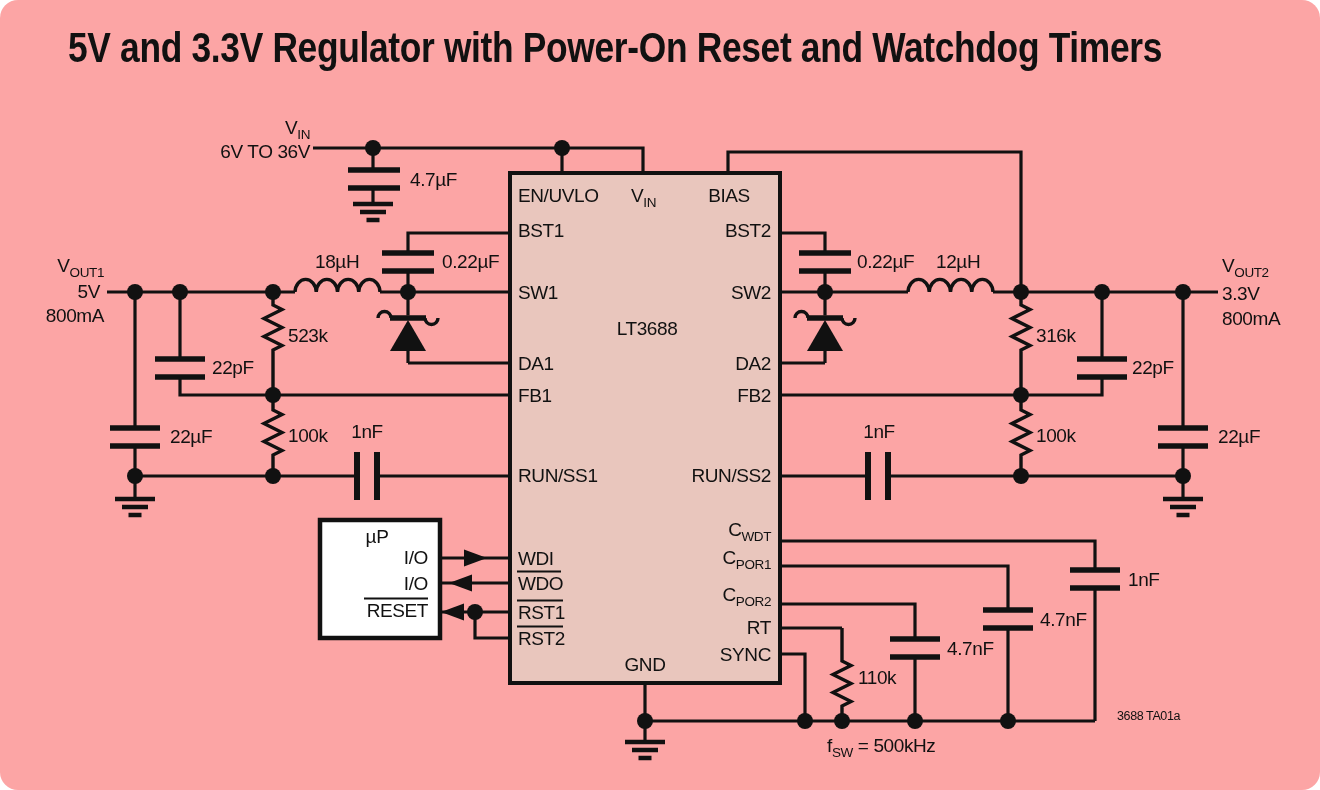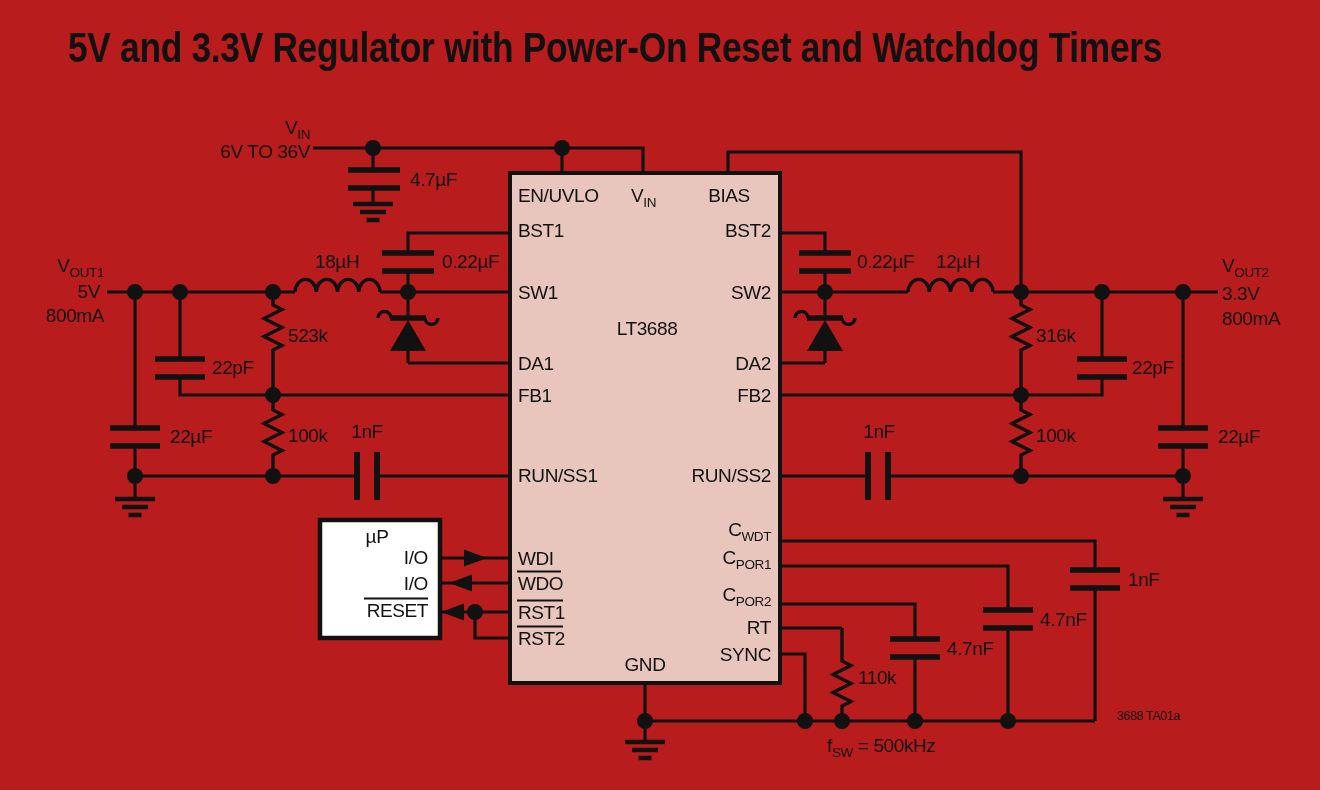--- a/index.html
+++ b/index.html
@@ -1,17 +1,17 @@
 <!DOCTYPE html>
 <html><head>
 <meta charset="utf-8">
 <style>
   html,body{margin:0;padding:0;background:#ffffff;}
-  .canvas{position:relative;width:1320px;height:790px;background:#b91c1c;overflow:hidden;
-          font-family:"Liberation Sans", sans-serif;}
+  .canvas{position:relative;width:1320px;height:790px;background:#fca5a5;overflow:hidden;
+          font-family:"Liberation Sans", sans-serif;border-radius:18px;}
   svg{position:absolute;left:0;top:0;}
   svg text{font-family:"Liberation Sans", sans-serif;letter-spacing:-0.4px;fill:#111;}
   .pin{font-size:19px;}
   .val{font-size:19px;}
   .sub{font-size:13.5px;}
   .wire{stroke:#111;stroke-width:3.2;fill:none;}
   .comp{stroke:#111;stroke-width:3.4;fill:none;stroke-linejoin:miter;}
   .plate{stroke:#111;stroke-width:5.5;fill:none;}
   .platev{stroke:#111;stroke-width:6;fill:none;}
   .gndl{stroke:#111;stroke-width:4.5;fill:none;}

